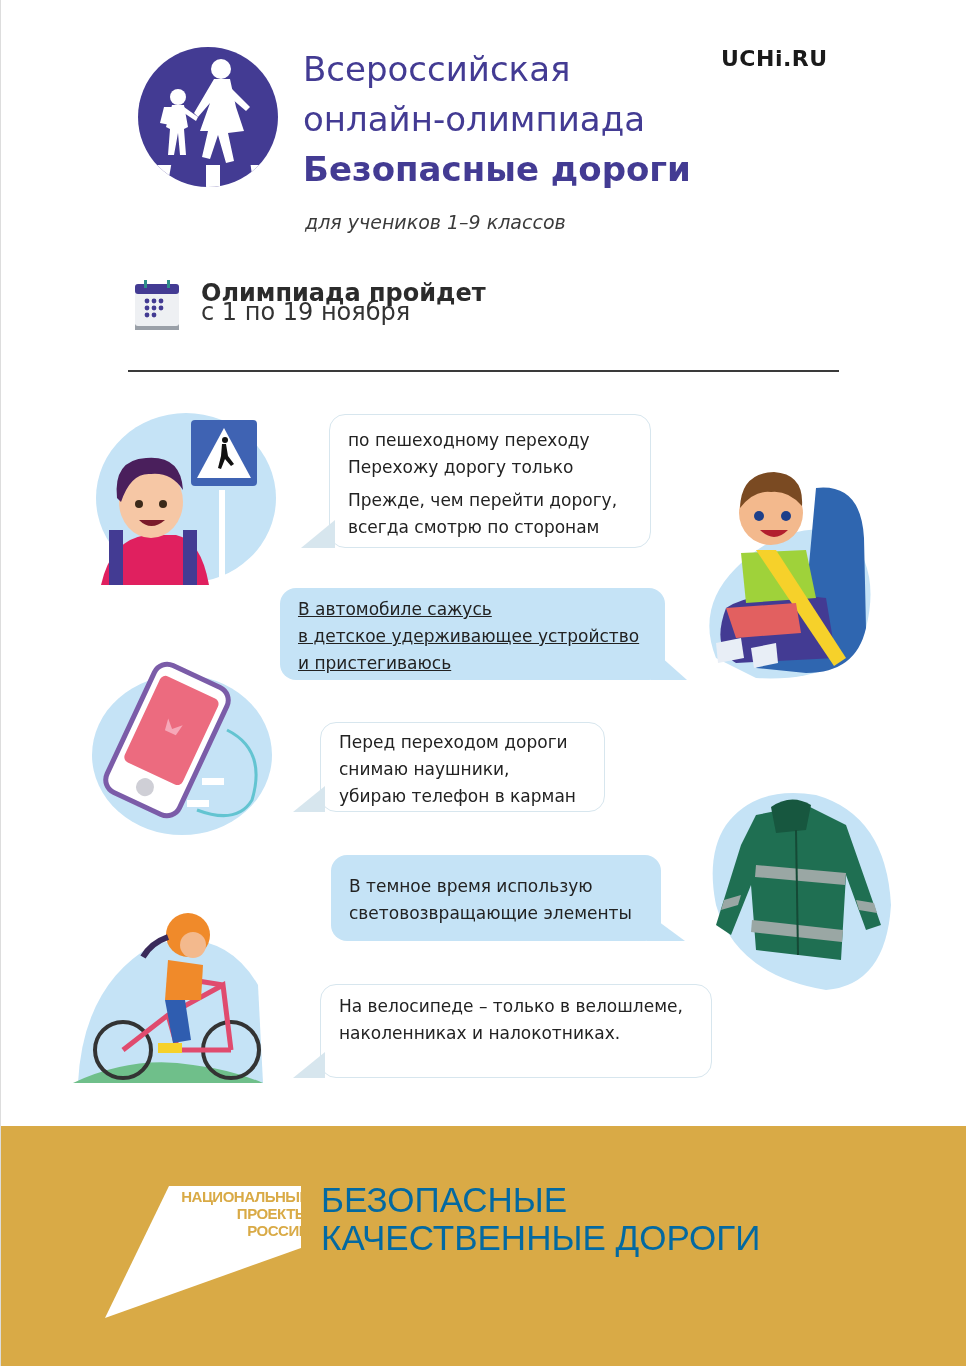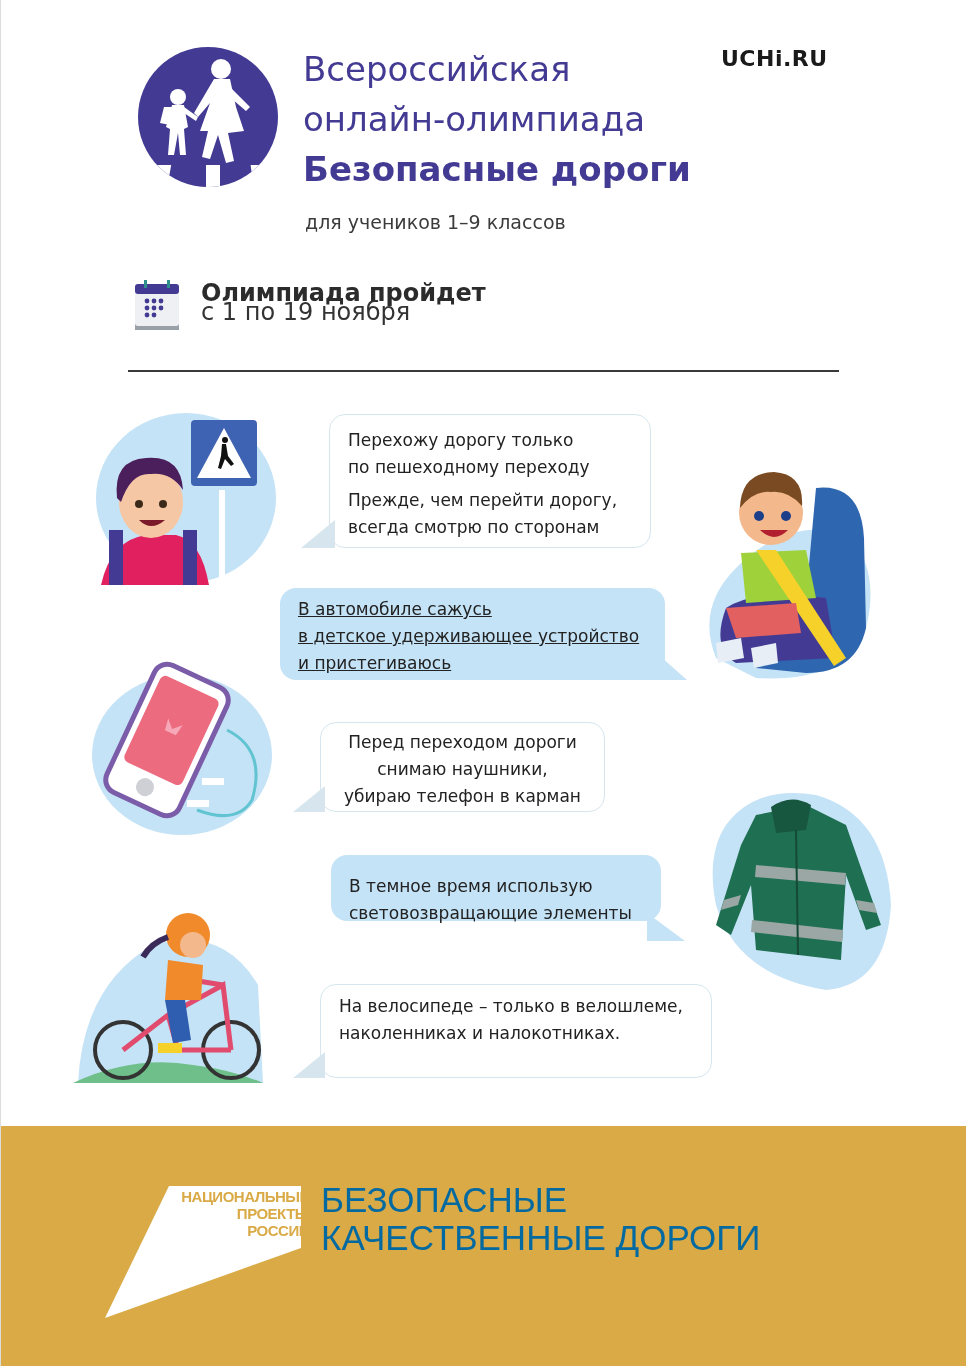--- a/index.html
+++ b/index.html
@@ -1,21 +1,21 @@
 <!DOCTYPE html>
 <html><head>
 <meta charset="utf-8">
 <style>
   html,body{margin:0;padding:0;}
   body{width:966px;height:1366px;position:relative;background:#ffffff;font-family:"DejaVu Sans","Liberation Sans",sans-serif;overflow:hidden;border-left:1px solid #ddd;box-sizing:border-box;}
   .abs{position:absolute;}
   .logo-circle{left:137px;top:47px;width:140px;height:140px;border-radius:50%;background:#433b93;overflow:hidden;}
   .title-line{left:302px;color:#433b93;font-size:34px;line-height:50px;white-space:nowrap;}
   .title-bold{font-weight:bold;}
-  .subtitle{left:304px;top:211px;font-size:19px;color:#3b3b3b;}
+  .subtitle{left:304px;top:211px;font-size:19px;color:#3b3b3b;font-style:italic;}
   .brand{left:720px;top:46px;font-size:22px;font-weight:bold;color:#1a1a1a;letter-spacing:0.5px;}
   .cal-icon{left:132px;top:280px;width:48px;height:50px;}
   .date-title{left:200px;top:279px;font-size:24px;font-weight:bold;color:#2b2b2b;}
   .date-value{left:200px;top:298px;font-size:24px;color:#333;}
   .divider{left:127px;top:370px;width:711px;height:2px;background:#3a3a3a;}
   .bubble{font-size:17px;line-height:27px;color:#222;border-radius:16px;padding:12px 18px;box-sizing:border-box;}
   .bubble-white{background:#fff;border:1px solid #d7e6ee;}
   .bubble-blue{background:#c5e3f6;}
   .footer{left:0;top:1126px;width:966px;height:240px;background:#d9aa46;}
   .footer-text{color:#0369a1;font-family:"Liberation Sans",sans-serif;font-size:35px;line-height:40px;white-space:nowrap;}
@@ -81,22 +81,22 @@
     <rect x="18" y="120" width="14" height="55" fill="#433b93"></rect>
     <rect x="92" y="120" width="14" height="55" fill="#433b93"></rect>
     <ellipse cx="60" cy="92" rx="32" ry="36" fill="#f6c7a5"></ellipse>
     <path d="M26 88 Q22 50 55 48 Q90 45 92 80 Q80 62 60 64 Q40 62 30 92 Z" fill="#4a1f5c"></path>
     <circle cx="48" cy="94" r="4" fill="#3b2a1a"></circle>
     <circle cx="72" cy="94" r="4" fill="#3b2a1a"></circle>
     <path d="M48 110 Q60 122 74 110 Z" fill="#7a1a2a"></path>
   </svg>
 </div>
 <div class="abs bubble bubble-white" style="left:328px;top:414px;width:322px;height:134px;">
+  <div>по пешеходному переходу</div>
   <div>Перехожу дорогу только</div>
-  <div>по пешеходному переходу</div>
   <div style="margin-top:6px;">Прежде, чем перейти дорогу,</div>
   <div>всегда смотрю по сторонам</div>
 </div>
 <div class="abs" style="left:300px;top:520px;width:0;height:0;border-right:34px solid #d7e6ee;border-top:28px solid transparent;"></div>
 
 <div class="abs bubble bubble-blue" style="left:279px;top:588px;width:385px;height:92px;padding-top:8px;text-decoration:underline;">
   <div>В автомобиле сажусь</div>
   <div>в детское удерживающее устройство</div>
   <div>и пристегиваюсь</div>
 </div>
@@ -126,28 +126,28 @@
       <rect x="40" y="10" width="80" height="140" rx="14" fill="#fff" stroke="#7b5ca8" stroke-width="5"></rect>
       <rect x="48" y="22" width="64" height="95" rx="6" fill="#ec6b7f"></rect>
       <circle cx="80" cy="132" r="9" fill="#cfcfd6"></circle>
       <path d="M72 60 l8 8 l8 -8 l-2 12 l-12 0 z" fill="#f6a8b8"></path>
     </g>
     <path d="M140 70 Q180 90 165 140 Q150 165 110 150" fill="none" stroke="#63c4d1" stroke-width="3"></path>
     <rect x="100" y="140" width="22" height="7" fill="#fff"></rect>
     <rect x="115" y="118" width="22" height="7" fill="#fff"></rect>
   </svg>
 </div>
-<div class="abs bubble bubble-white" style="left:319px;top:722px;width:285px;height:90px;padding-top:6px;text-align:center;">
+<div class="abs bubble bubble-white" style="left:319px;top:722px;width:285px;height:90px;padding-top:6px;">
   <div>Перед переходом дороги</div>
   <div>снимаю наушники,</div>
   <div>убираю телефон в карман</div>
 </div>
 <div class="abs" style="left:292px;top:786px;width:0;height:0;border-right:32px solid #d7e6ee;border-top:26px solid transparent;"></div>
 
-<div class="abs bubble bubble-blue" style="left:330px;top:855px;width:330px;height:66px;padding-top:18px;">
+<div class="abs bubble bubble-blue" style="left:330px;top:855px;width:330px;height:86px;padding-top:18px;">
   <div>В темное время использую</div>
   <div>световозвращающие элементы</div>
 </div>
 <div class="abs" style="left:646px;top:913px;width:0;height:0;border-left:38px solid #c5e3f6;border-top:28px solid transparent;"></div>
 <div class="abs" style="left:695px;top:785px;width:200px;height:210px;">
   <svg width="200" height="210" viewBox="0 0 200 210">
     <path d="M30 40 Q60 0 120 10 Q190 30 195 120 Q190 200 130 205 Q40 190 20 120 Q10 70 30 40 Z" fill="#c5e3f6"></path>
     <path d="M60 30 L110 20 L150 40 L185 140 L170 145 L150 90 L145 175 L60 165 L55 100 L35 150 L20 140 L45 60 Z" fill="#1f6f52"></path>
     <path d="M75 22 Q95 8 115 20 L110 45 L80 48 Z" fill="#17573f"></path>
     <path d="M60 80 L150 88 L149 100 L59 92 Z" fill="#9aa7a4"></path>

